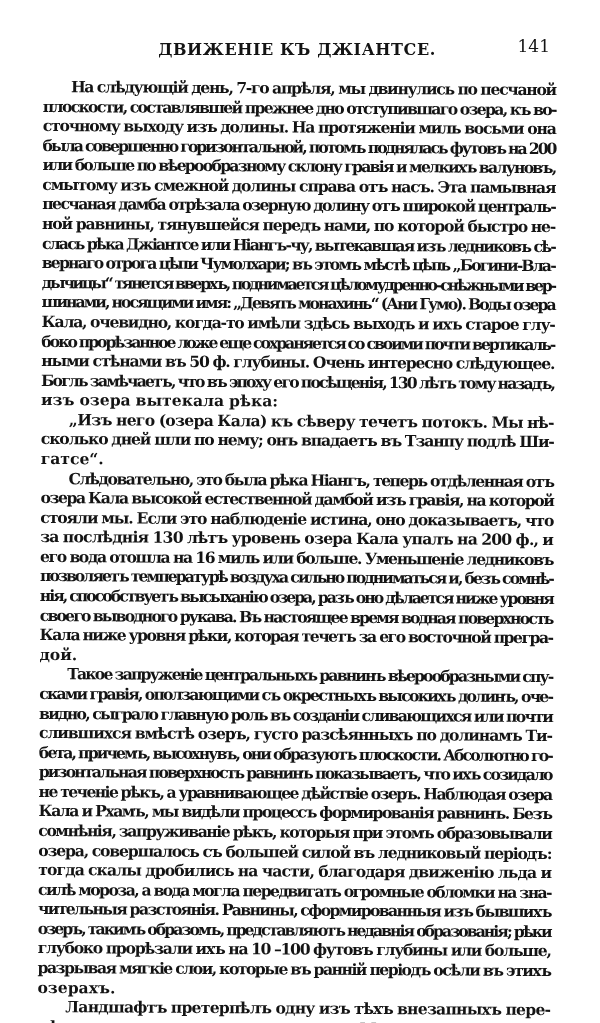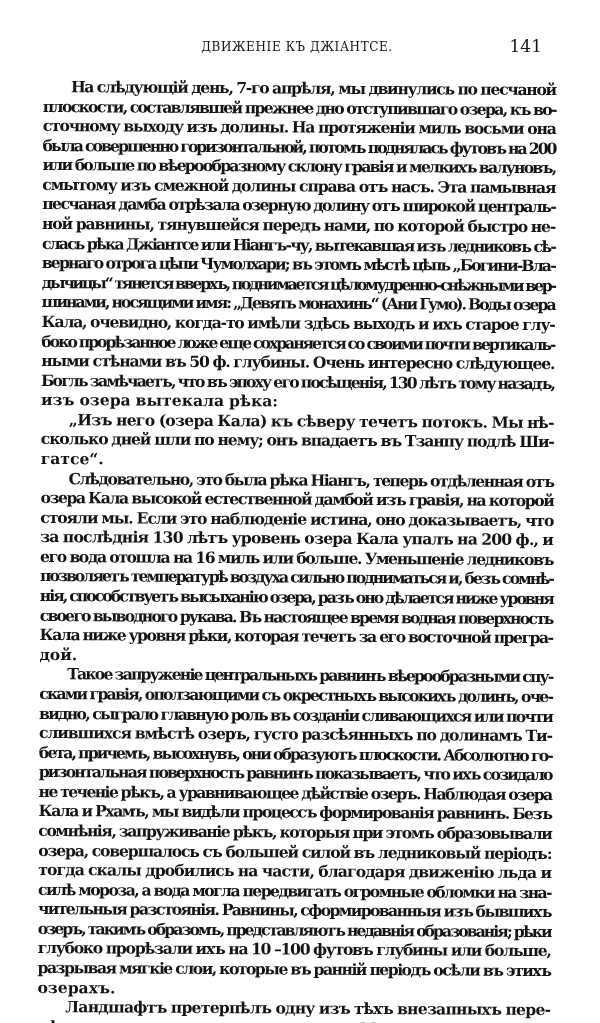--- a/index.html
+++ b/index.html
@@ -1,22 +1,22 @@
 <!DOCTYPE html>
 <html><head>
 <meta charset="utf-8">
 <style>
   html, body { margin: 0; padding: 0; background: #ffffff; }
   body { width: 600px; height: 1023px; position: relative; overflow: hidden;
          font-family: "DejaVu Serif", "Liberation Serif", serif; color: #141414; }
   .page { position: absolute; left: 0; top: 0; width: 600px; height: 1023px; }
   .header { position: absolute; top: 36px; left: 44px; width: 506px; height: 20px; }
   .running-title { position: absolute; left: 0; right: 0; top: 4px; text-align: center;
-         font-size: 12px; font-weight: normal; letter-spacing: 0.6px; font-variant: small-caps; }
-  .page-number { position: absolute; right: 8px; top: 0; font-size: 17px; }
+         font-size: 16px; font-weight: bold; letter-spacing: 0.6px; font-variant: small-caps; }
+  .page-number { position: absolute; right: 0; top: 0; font-size: 17px; }
   .body-text { position: absolute; top: 77px; left: 43px; width: 513px; transform: rotate(0.35deg); transform-origin: 0 0; }
   .line { display: block; height: 19.58px; line-height: 19.58px; font-size: 15.6px;
           text-align: justify; text-align-last: justify; white-space: nowrap; overflow: visible;
           font-weight: 600; word-spacing: -0.5px; }
   .line.indent { padding-left: 28px; }
   .line.last { text-align-last: left; }
 </style>
 </head>
 <body>
 

